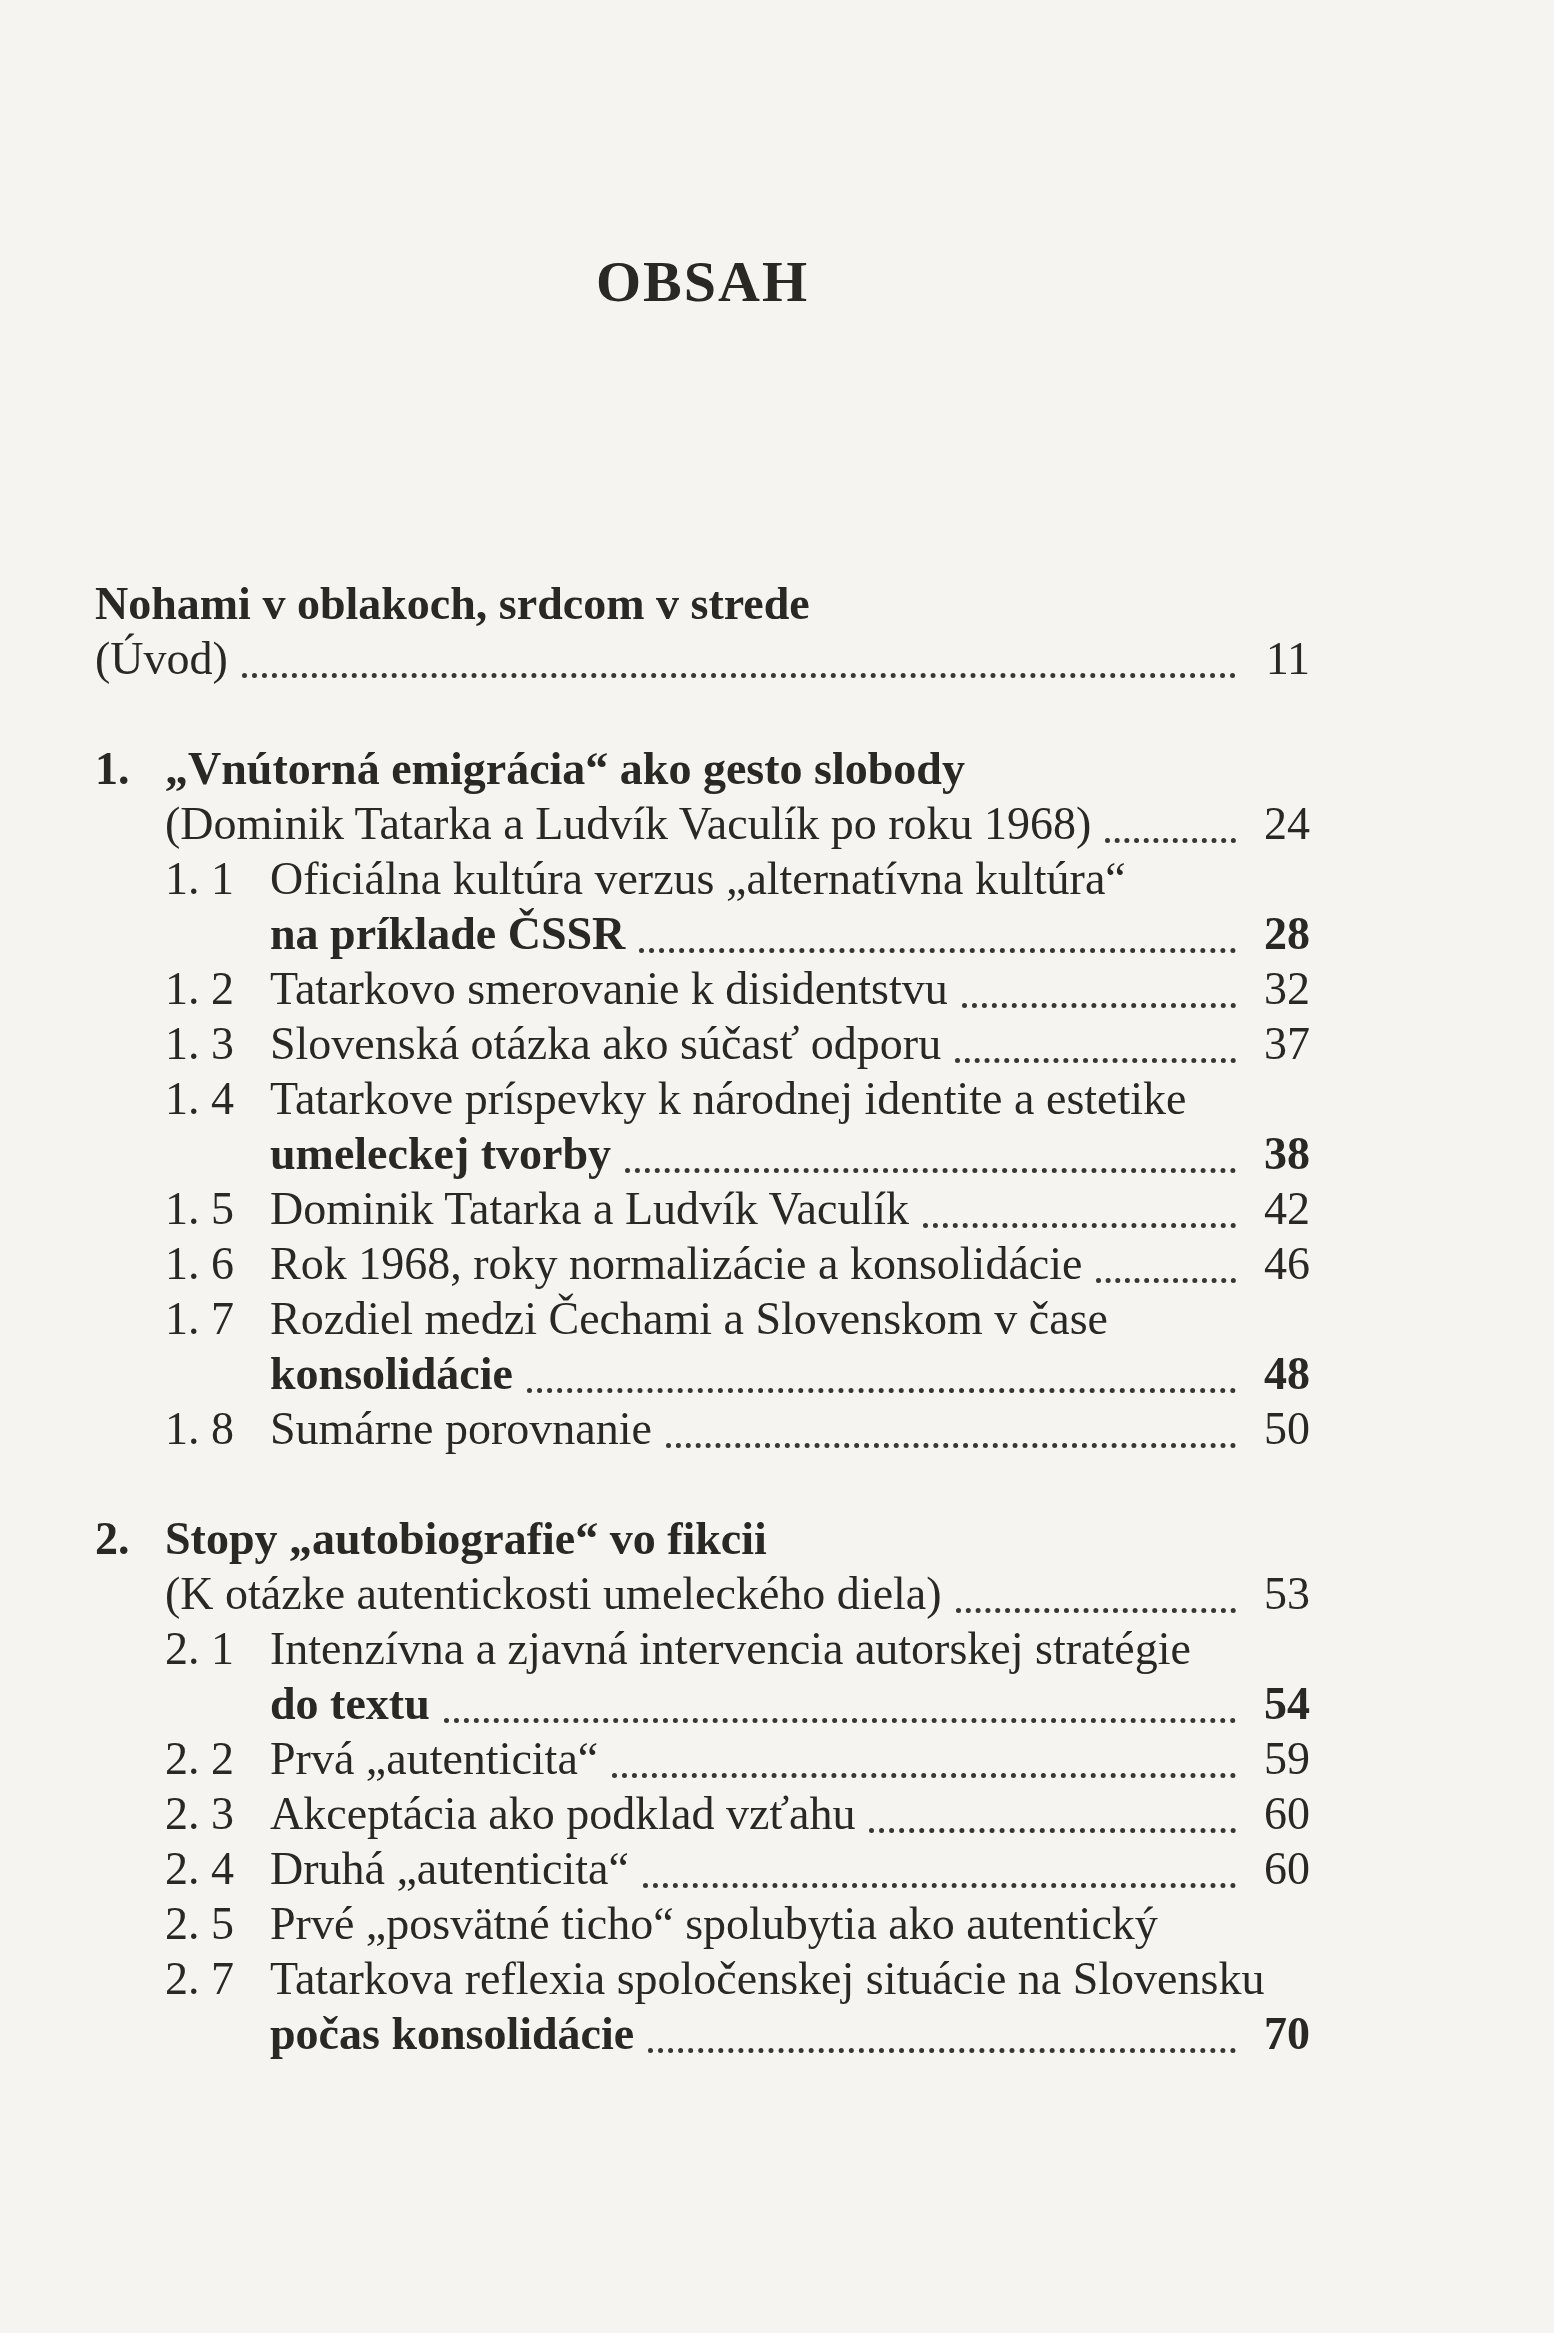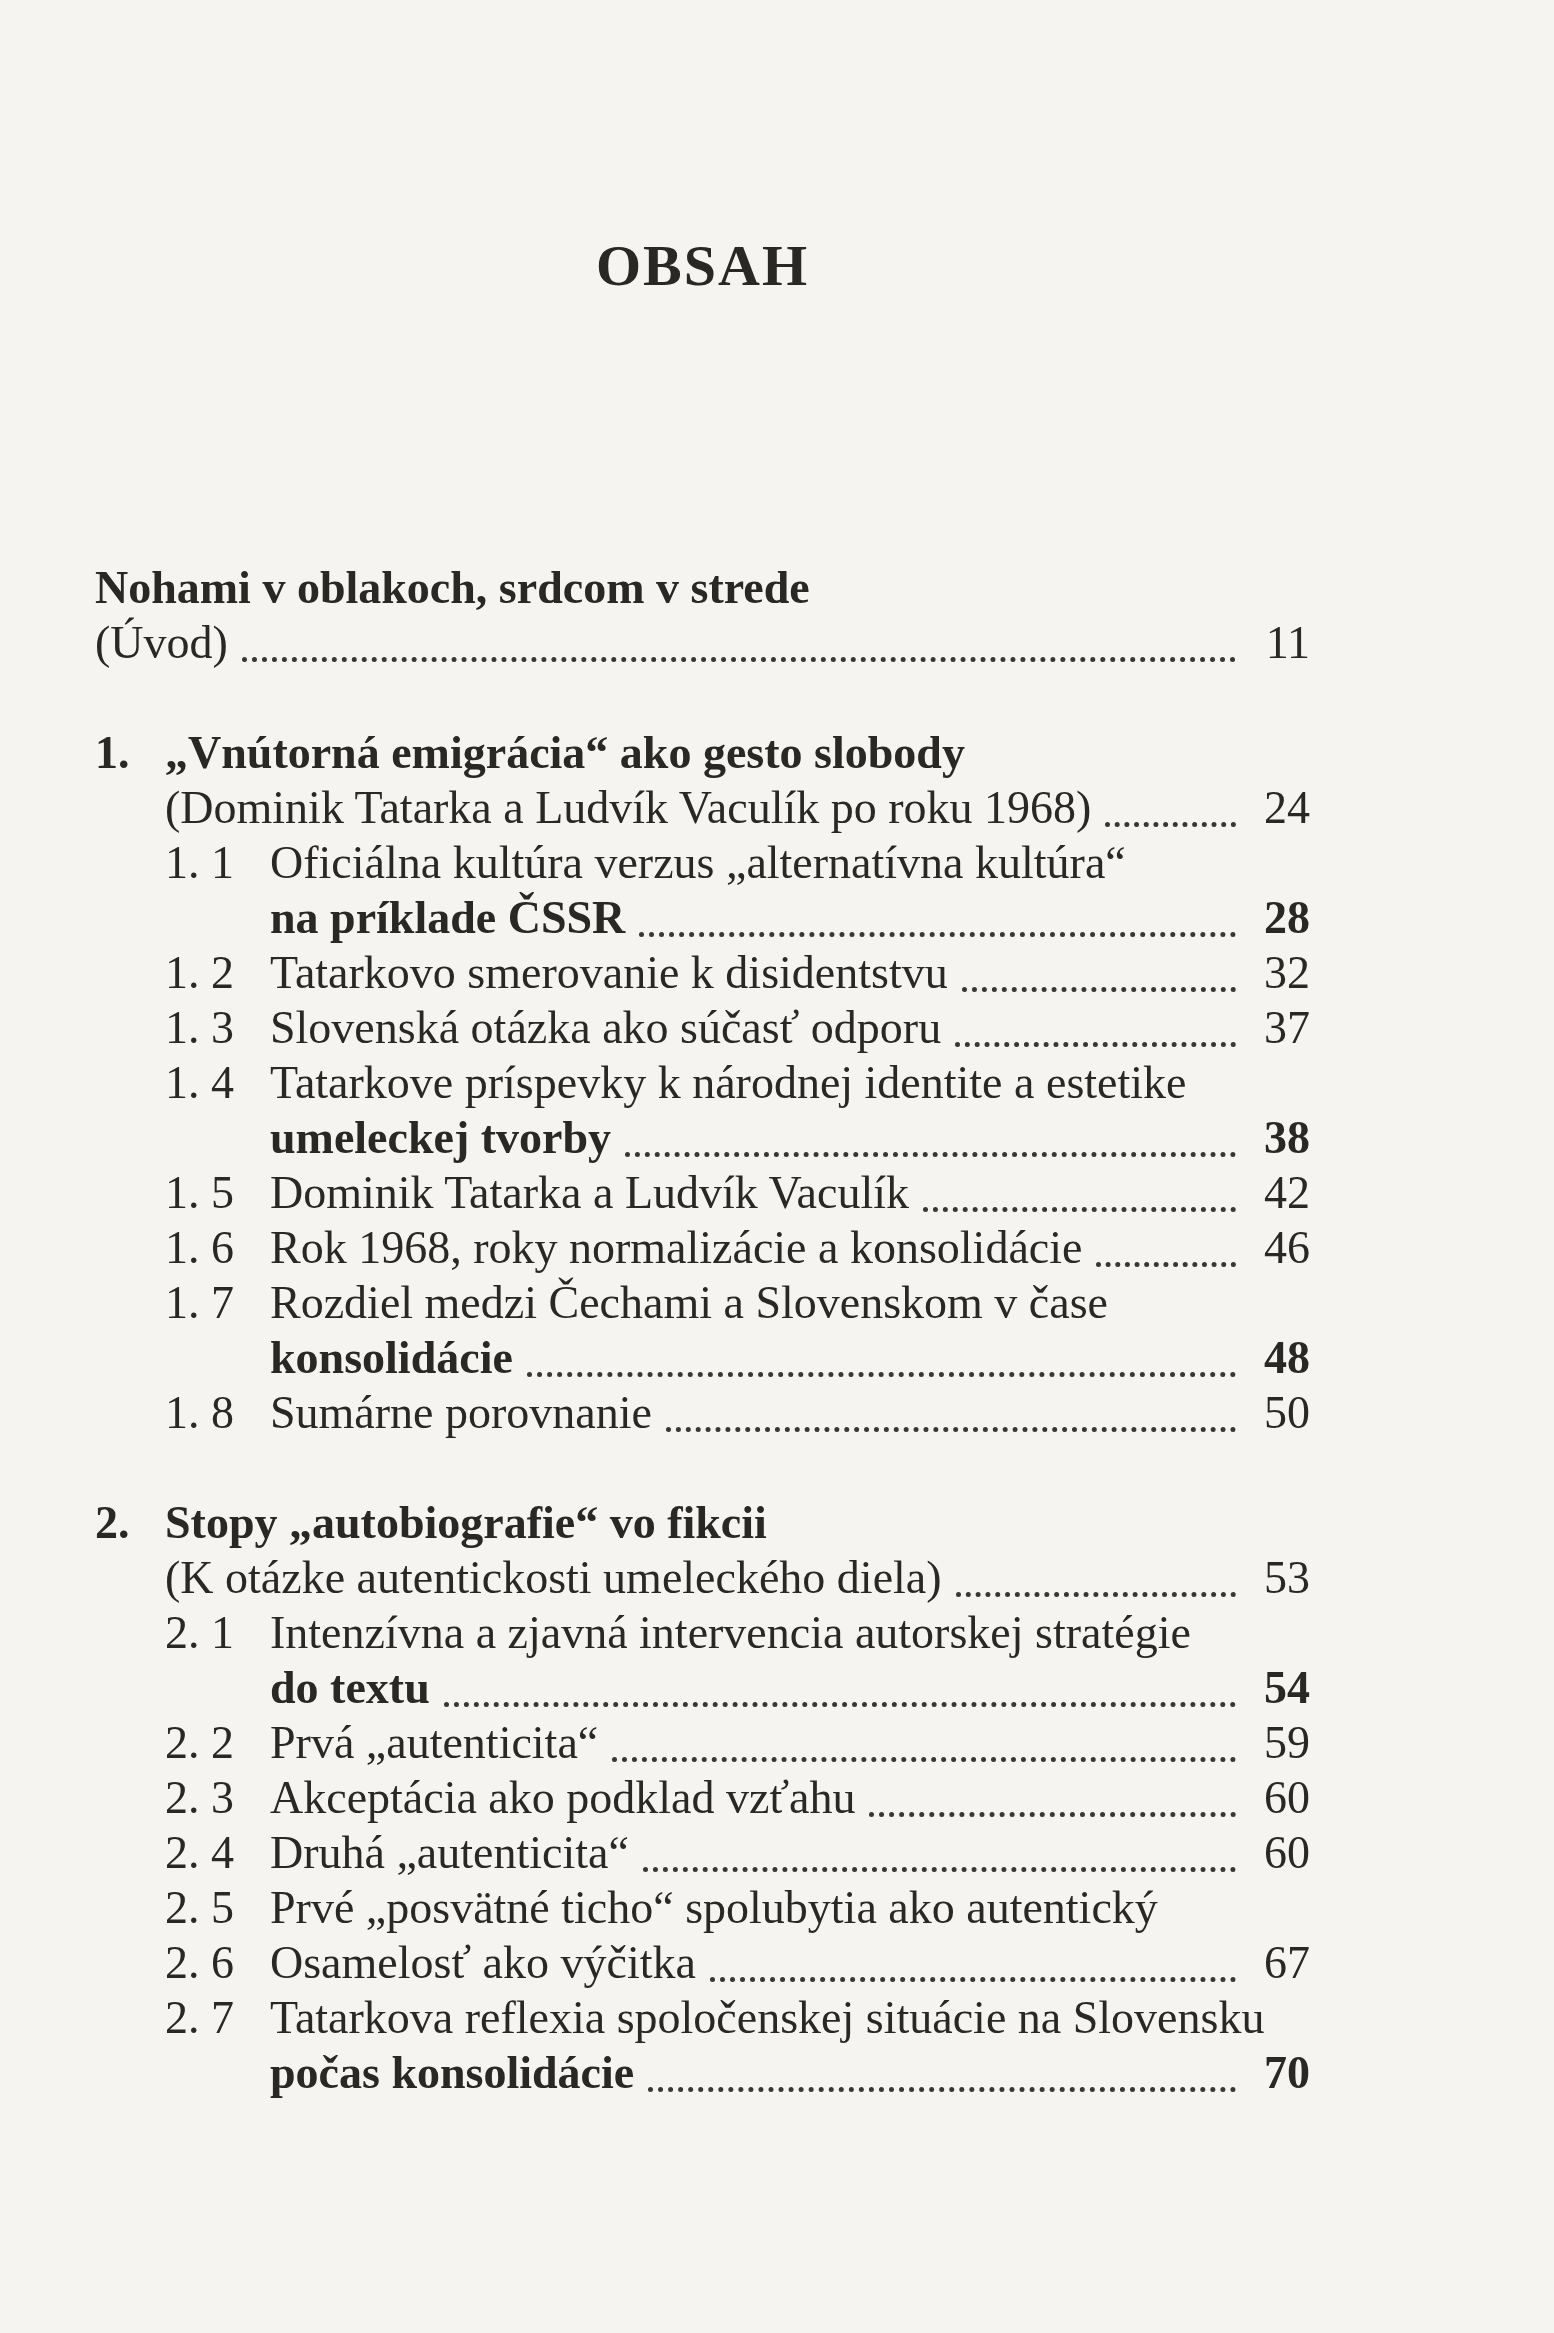--- a/index.html
+++ b/index.html
@@ -19,21 +19,21 @@
     width: 1554px;
     height: 2333px;
     box-sizing: border-box;
     padding-top: 236px;
   }
   .content {
     margin-left: 95px;
     width: 1215px;
   }
   .title {
-    margin: 0;
+    margin: 16px;
     font-size: 58px;
     line-height: 60px;
     font-weight: bold;
     letter-spacing: 2px;
     text-align: center;
   }
   .toc {
     margin-top: 264px;
   }
   .row {
@@ -87,18 +87,17 @@
         <div class="row indent2"><span class="txt">konsolidácie</span><span class="leader"></span><span class="pg">48</span></div>
         <div class="row sub"><span class="num">1. 8</span><span class="txt">Sumárne porovnanie</span><span class="leader"></span><span class="pg">50</span></div>
         <div class="row gap bold chapter"><span class="num">2.</span><span class="txt">Stopy „autobiografie“ vo fikcii</span></div>
         <div class="row indent1"><span class="txt">(K otázke autentickosti umeleckého diela)</span><span class="leader"></span><span class="pg">53</span></div>
         <div class="row sub"><span class="num">2. 1</span><span class="txt">Intenzívna a zjavná intervencia autorskej stratégie</span></div>
         <div class="row indent2"><span class="txt">do textu</span><span class="leader"></span><span class="pg">54</span></div>
         <div class="row sub"><span class="num">2. 2</span><span class="txt">Prvá „autenticita“</span><span class="leader"></span><span class="pg">59</span></div>
         <div class="row sub"><span class="num">2. 3</span><span class="txt">Akceptácia ako podklad vzťahu</span><span class="leader"></span><span class="pg">60</span></div>
         <div class="row sub"><span class="num">2. 4</span><span class="txt">Druhá „autenticita“</span><span class="leader"></span><span class="pg">60</span></div>
         <div class="row sub"><span class="num">2. 5</span><span class="txt">Prvé „posvätné ticho“ spolubytia ako autentický</span></div>
-        <div class="row sub"><span class="num">2. 6</span><span class="txt">Osamelosť ako výčitka</span><span class="leader"></span><span class="pg">67</span></div>
         <div class="row sub"><span class="num">2. 7</span><span class="txt">Tatarkova reflexia spoločenskej situácie na Slovensku</span></div>
         <div class="row indent2"><span class="txt">počas konsolidácie</span><span class="leader"></span><span class="pg">70</span></div>
       </div>
   </div>
 </div>
 
 </body></html>

